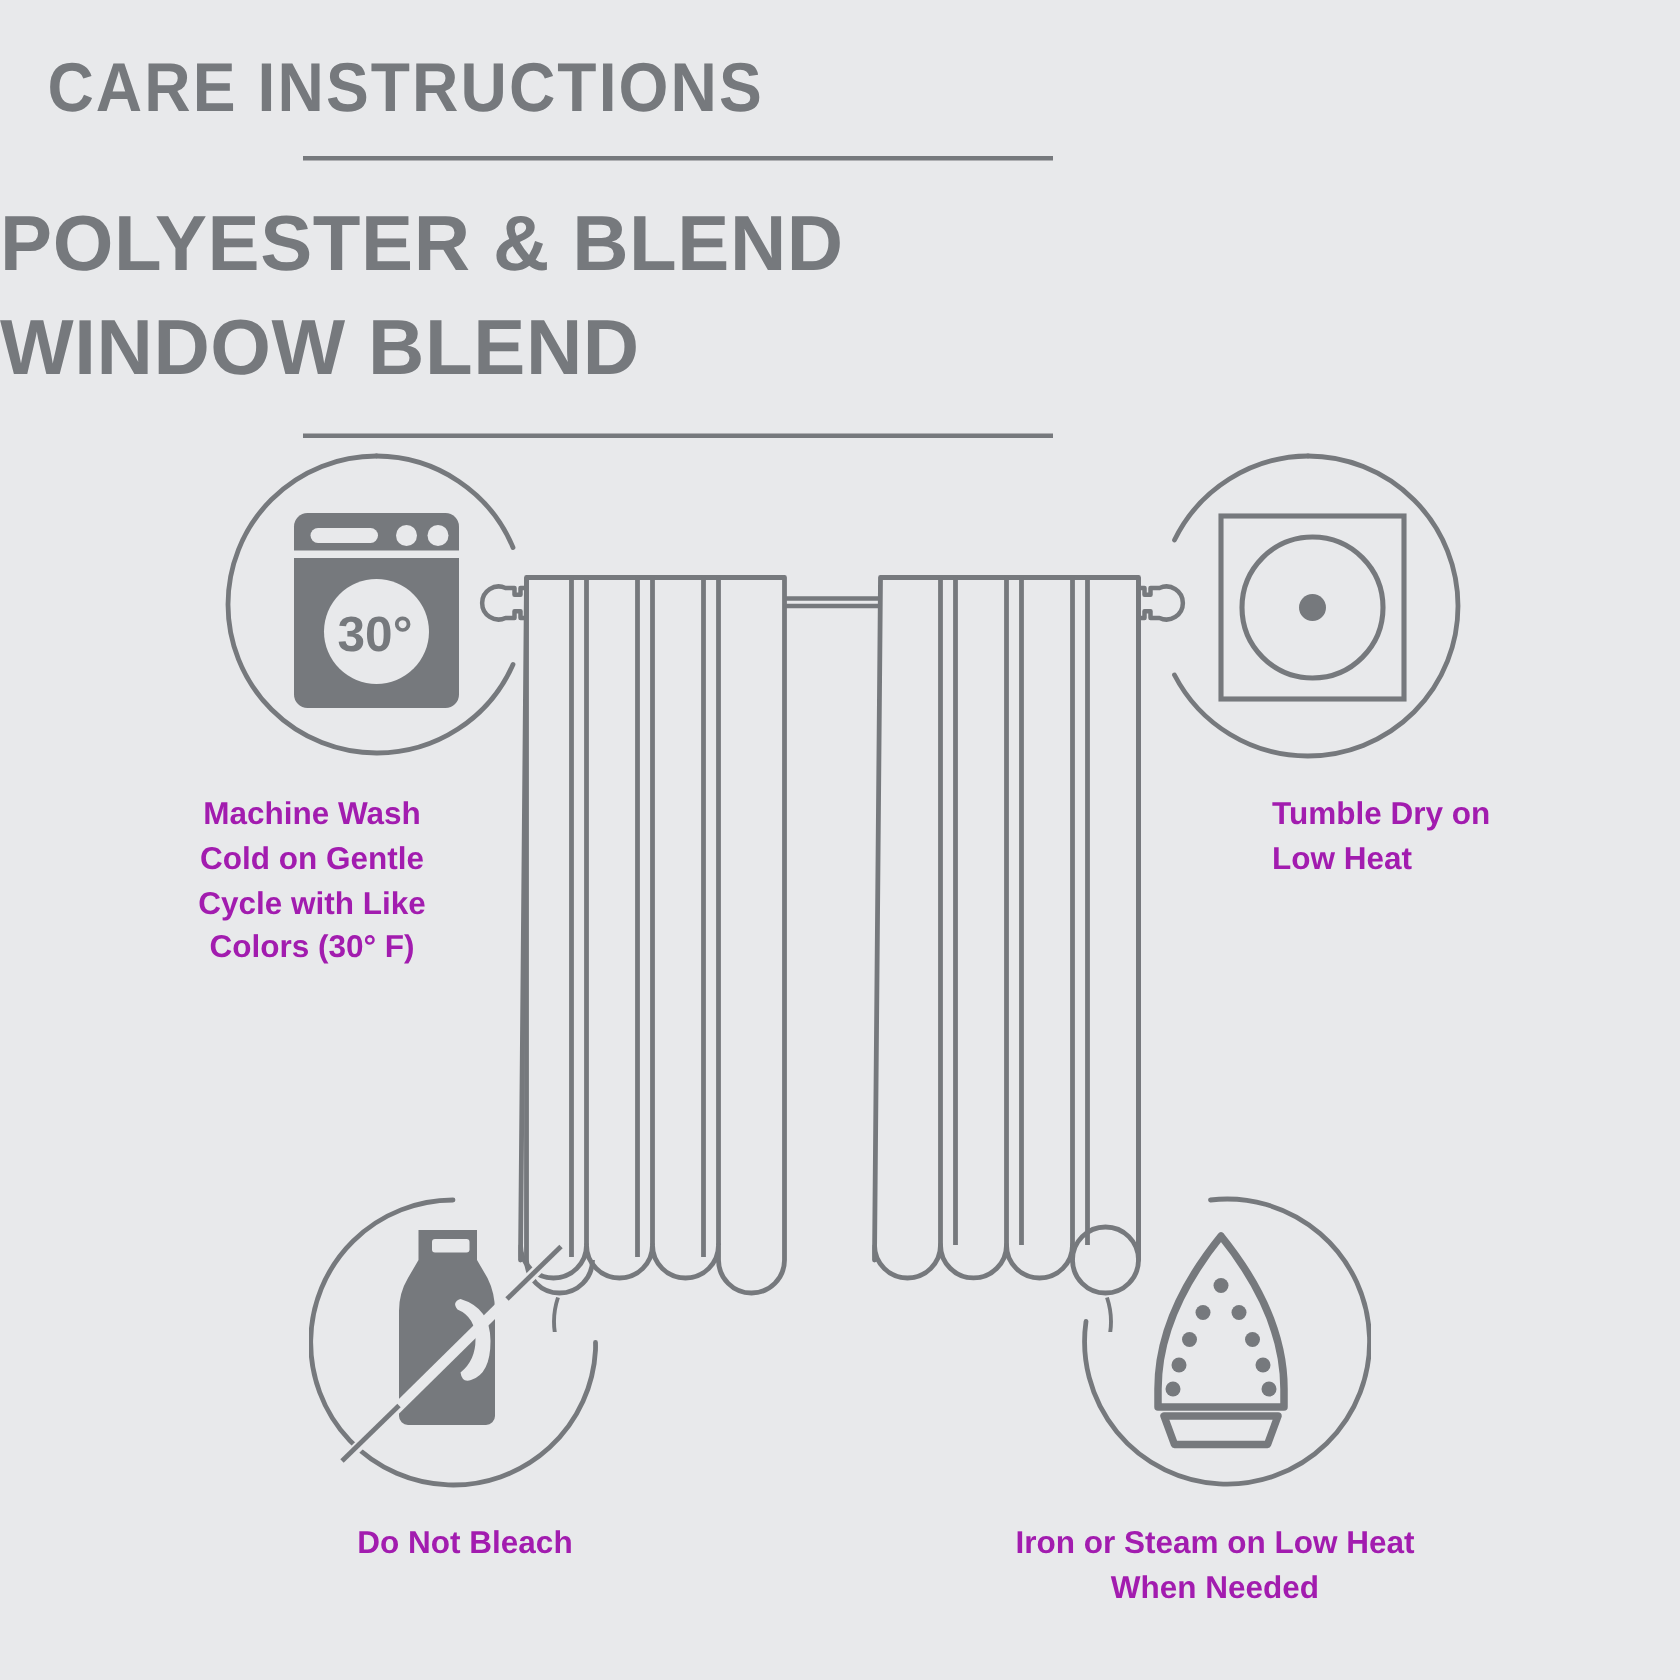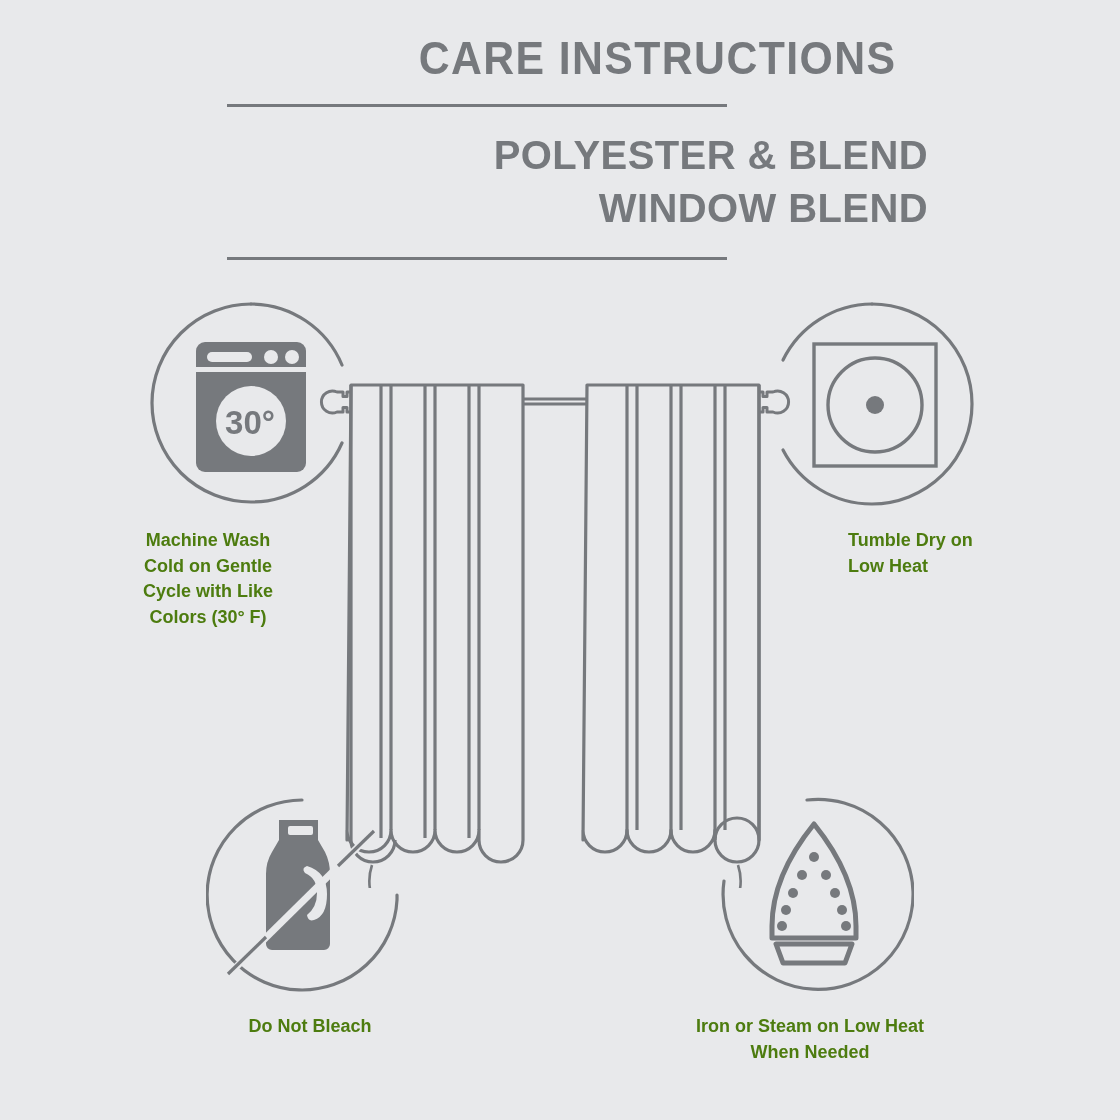--- a/index.html
+++ b/index.html
@@ -20,40 +20,39 @@
     width: 1120px;
     height: 1120px;
   }
 
   
   .header {
     position: absolute;
     left: 0;
     top: 34px;
     width: 903px;
-    text-align: right;
-    padding-left: 25px;
+    text-align: left;
   }
   .title {
     font-size: 46px;
     font-weight: bold;
     letter-spacing: 1.5px;
     color: #76797d;
     line-height: 1.05;
     transform: scaleX(0.93);
   }
   .rule {
     width: 500px;
     height: 3px;
     background: #76797d;
     margin: 22px auto 0 auto;
   }
   .subtitle {
     margin-top: 22px;
-    font-size: 40px;
+    font-size: 52px;
     font-weight: bold;
     color: #76797d;
     line-height: 1.32;
     letter-spacing: 0.4px;
   }
   .rule2 {
     width: 500px;
     height: 3px;
     background: #76797d;
     margin: 22px auto 0 auto;
@@ -61,23 +60,23 @@
 
   
   .badge {
     position: absolute;
     text-decoration: underline;
   }
   .badge svg { display: block; }
 
   .caption {
     position: absolute;
-    font-size: 18px;
+    font-size: 21px;
     font-weight: bold;
-    color: #4d7c0f;
+    color: #a21caf;
     line-height: 1.42;
     white-space: pre-line;
   }
   .cap-wash   { left: 58px;  top: 528px; width: 300px; text-align: center; }
   .cap-dry    { left: 820px; top: 528px; width: 300px; text-align: left; margin-left: 28px; }
   .cap-bleach { left: 160px; top: 1014px; width: 300px; text-align: center; }
   .cap-iron   { left: 610px; top: 1014px; width: 400px; text-align: center; }
 
   .curtain-wrap {
     position: absolute;

